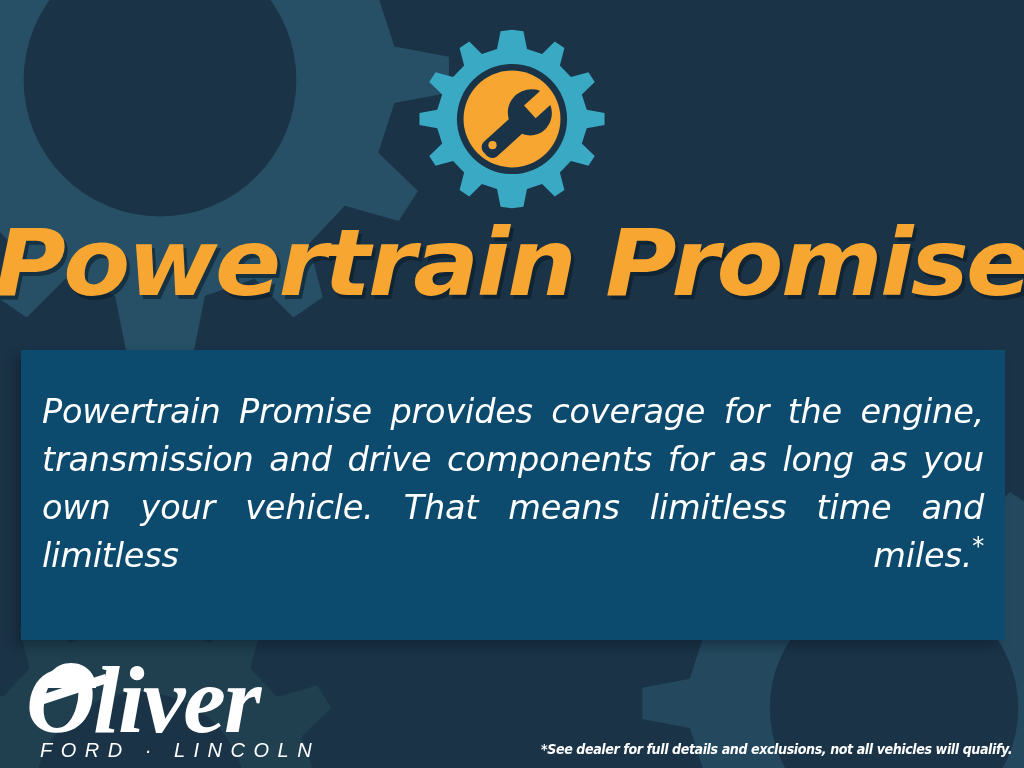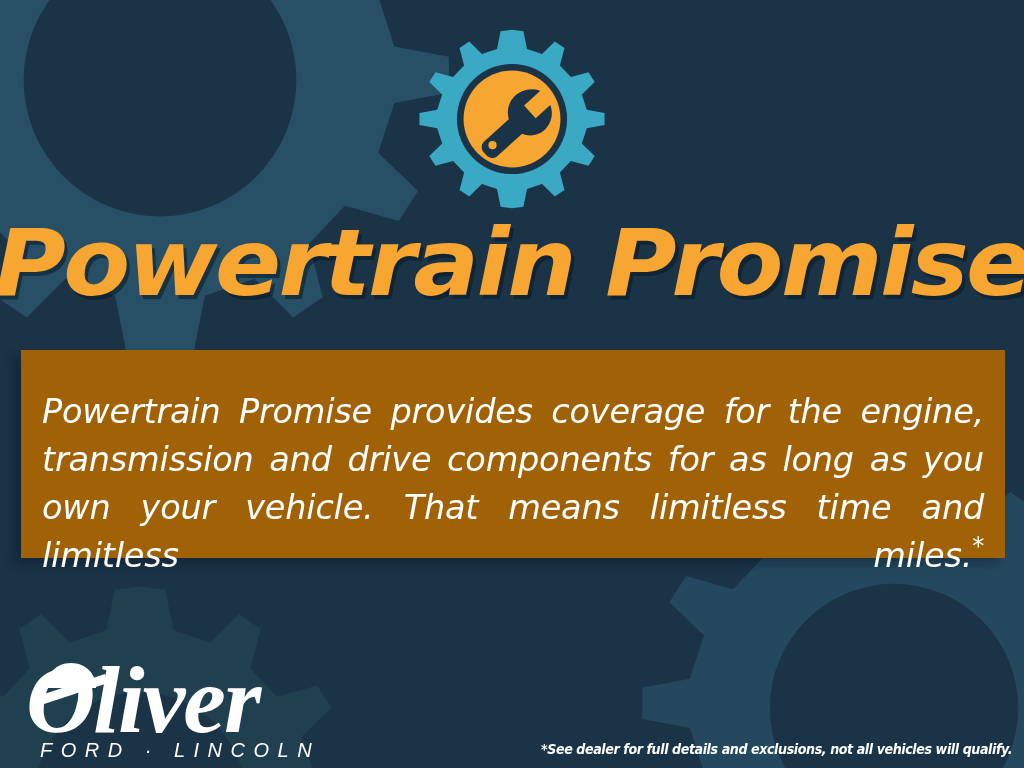--- a/index.html
+++ b/index.html
@@ -71,22 +71,22 @@
     text-shadow: 3px 4px 0 rgba(8, 24, 36, 0.55);
     transform: scaleX(1.06);
   }
 
   
   .panel {
     position: absolute;
     left: 21px;
     top: 350px;
     width: 984px;
-    height: 208px;
-    background: #a16207;
+    height: 290px;
+    background: #0c4a6e;
     box-shadow: -6px 6px 10px rgba(8, 22, 34, 0.40);
   }
 
   .panel-text {
     position: absolute;
     left: 21px;
     right: 21px;
     top: 38px;
     color: #ffffff;
     font-family: "DejaVu Sans", sans-serif;

